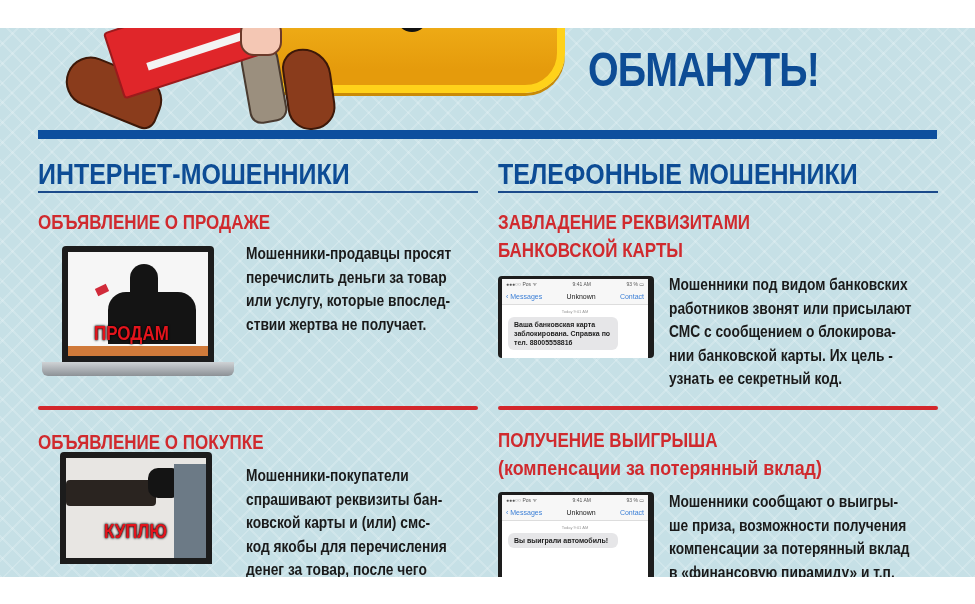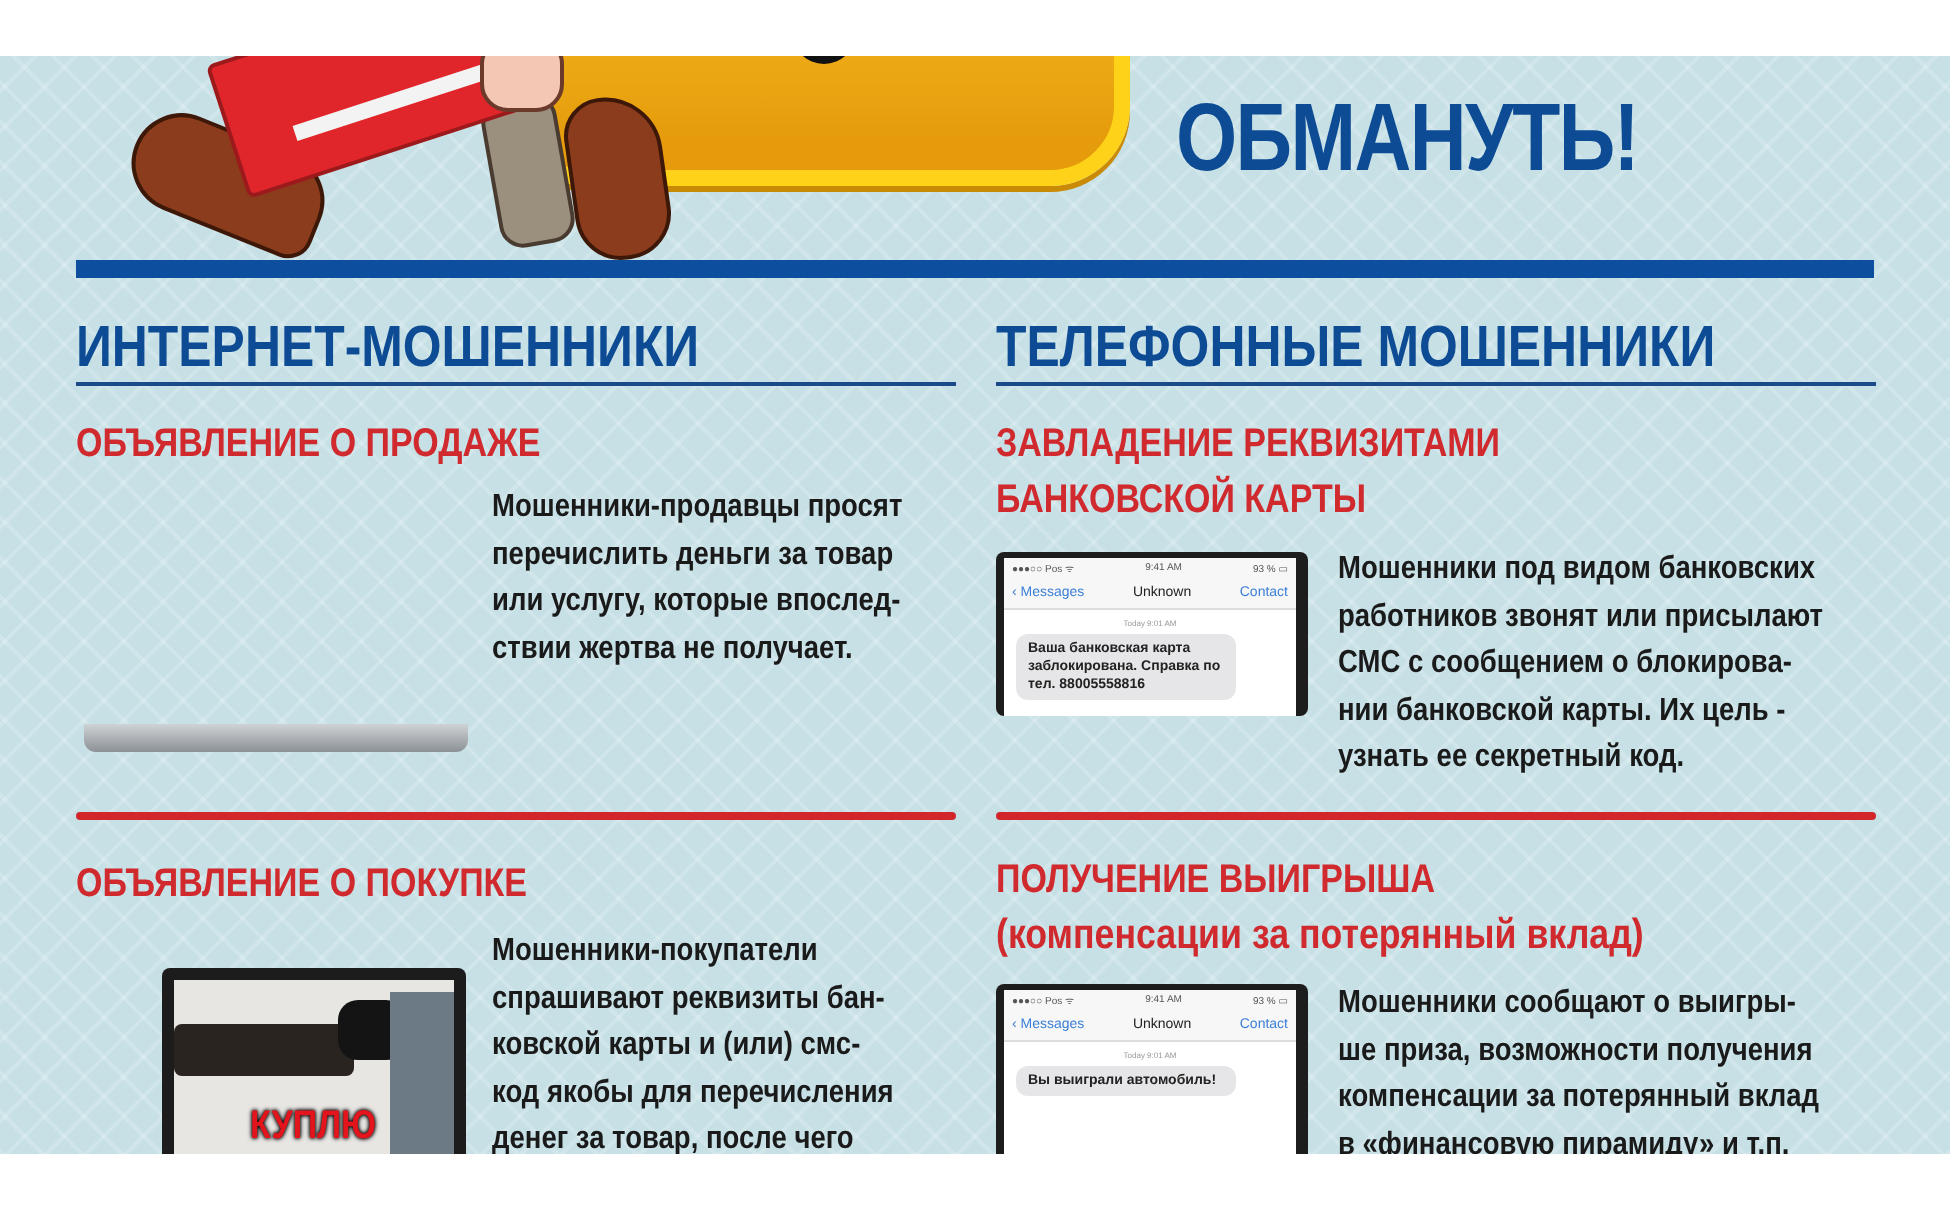--- a/index.html
+++ b/index.html
@@ -114,33 +114,42 @@
   <div class="title-main">ОБМАНУТЬ!</div>
 
   <div class="rule-blue"></div>
 
   <div class="col-title" style="left:38px; top:132px;">ИНТЕРНЕТ-МОШЕННИКИ</div>
   <div class="col-underline" style="left:38px; top:163px; width:440px;"></div>
 
   <div class="sub-title" style="left:38px; top:180px;">ОБЪЯВЛЕНИЕ О ПРОДАЖЕ</div>
 
   <div class="laptop" style="left:42px; top:218px; width:192px; height:133px;">
+    <div class="screen" style="width:152px; height:116px; left:20px;">
+      <div class="display">
+        <div class="thief-body" style="left:62px; top:12px; width:28px; height:34px; border-radius:14px 14px 6px 6px;"></div>
+        <div class="thief-body" style="left:40px; top:40px; width:88px; height:52px; border-radius:18px 18px 0 0;"></div>
+        <div style="position:absolute; left:28px; top:34px; width:12px; height:8px; background:#d12b3a; transform:rotate(-25deg);"></div>
+        <div style="position:absolute; left:0; top:94px; width:100%; height:10px; background:#d07a3a;"></div>
+        <div class="label-stamp" style="left:26px; top:70px;">ПРОДАМ</div>
+      </div>
+    </div>
     <div class="base" style="left:0; top:116px; width:192px; height:14px;"></div>
   </div>
 
   <div class="desc" style="left:246px; top:214px; width:260px;">Мошенники-продавцы просят
 перечислить деньги за товар
 или услугу, которые впослед-
 ствии жертва не получает.</div>
 
   <div class="rule-red" style="left:38px; top:378px; width:440px;"></div>
 
   <div class="sub-title" style="left:38px; top:400px;">ОБЪЯВЛЕНИЕ О ПОКУПКЕ</div>
 
-  <div class="laptop" style="left:60px; top:456px; width:120px; height:112px;margin-left:21px;">
+  <div class="laptop" style="left:60px; top:424px; width:120px; height:112px;">
     <div class="screen" style="width:152px; height:112px; left:0;">
       <div class="display" style="background:#e8e6e3;">
         <div class="thief-body" style="left:0; top:22px; width:90px; height:26px; border-radius:4px; background:#2a2420;"></div>
         <div class="thief-body" style="left:82px; top:10px; width:34px; height:30px; border-radius:10px;"></div>
         <div style="position:absolute; left:108px; top:6px; width:32px; height:100px; background:#6c7a86;"></div>
         <div class="label-stamp" style="left:38px; top:62px;">КУПЛЮ</div>
       </div>
     </div>
   </div>
 

